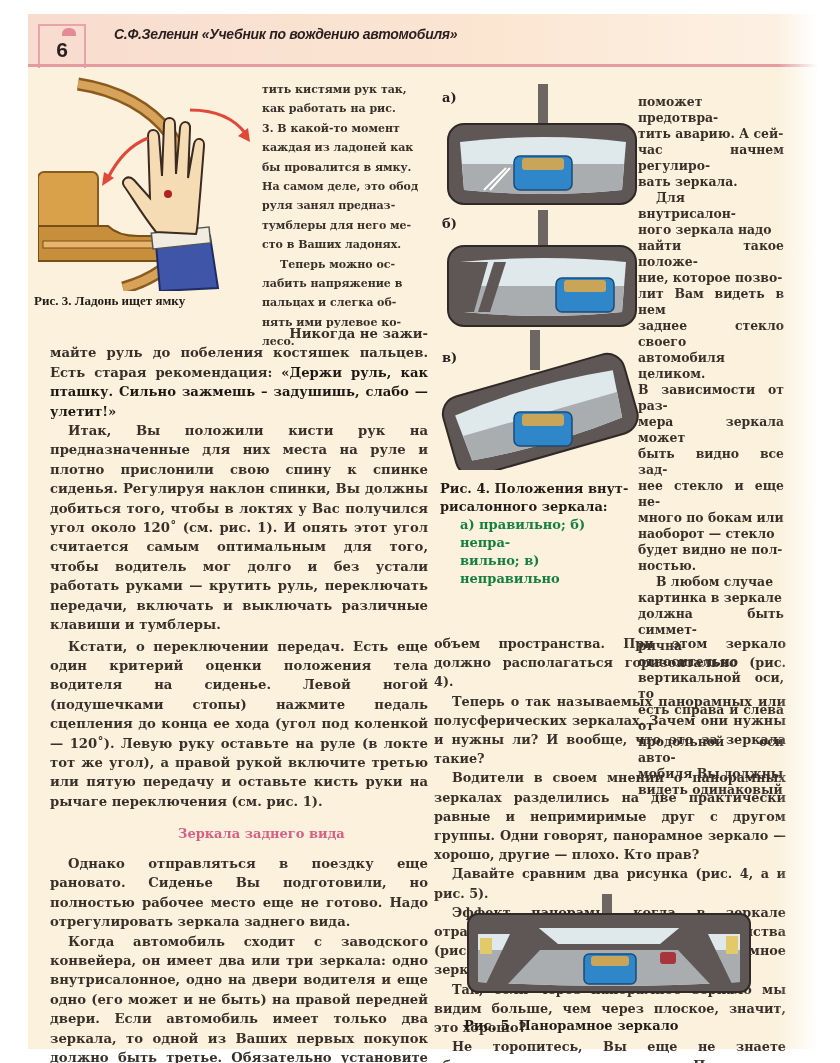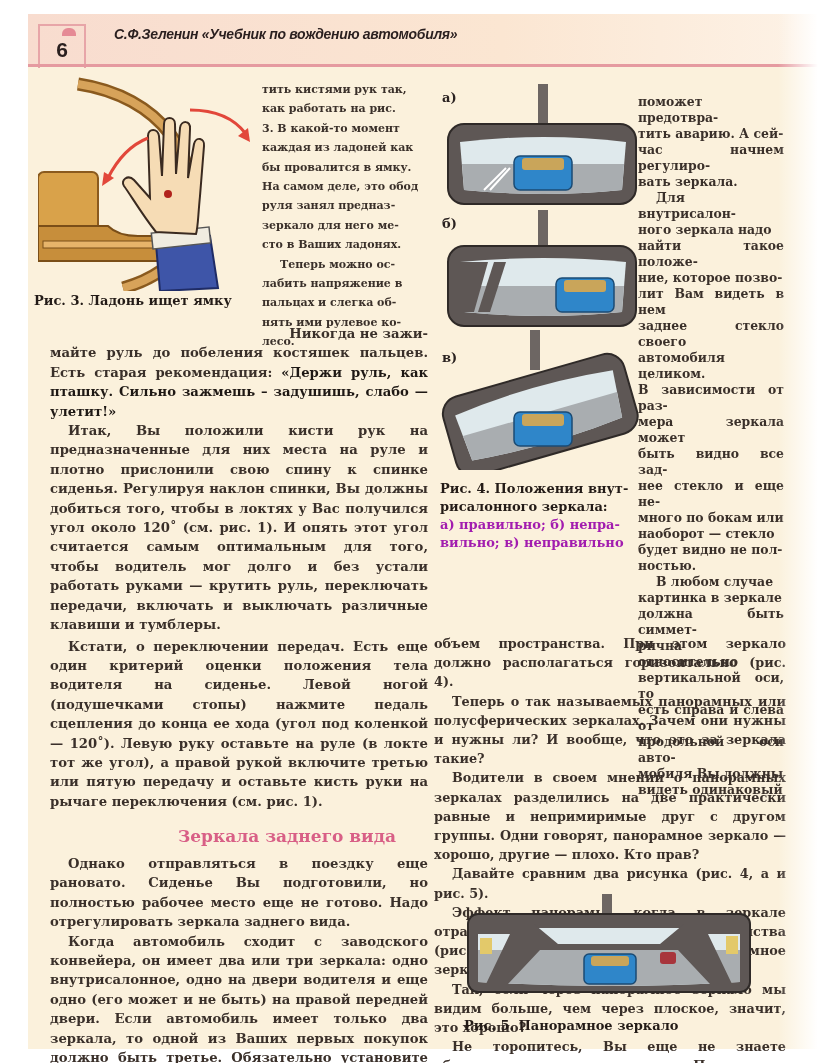--- a/index.html
+++ b/index.html
@@ -18,22 +18,22 @@
   .pagenum{position:absolute;left:0;top:12px;width:44px;text-align:center;
            font-family:"Liberation Sans",sans-serif;font-weight:bold;font-size:21px;color:#2a1f1f;}
   .running-title{position:absolute;left:86px;top:12px;font-family:"Liberation Sans",sans-serif;
            font-style:italic;font-weight:bold;font-size:14px;color:#2a1f1f;letter-spacing:-0.3px;}
 
   .txt{position:absolute;font-size:13.2px;line-height:19.4px;text-align:justify;font-weight:bold;color:#3a302a;}
   .txt p{margin:0;text-indent:18px;}
   .txt p.noind{text-indent:0;}
   .txt .strong{font-weight:900;color:#1e1814;}
   .caption{position:absolute;font-size:13px;font-weight:bold;color:#231b17;text-align:left;line-height:18px;}
-  .caption .sub{font-weight:bold;color:#a21caf;}
-  .section-heading{position:absolute;left:150px;top:812px;font-size:17px;font-weight:bold;color:#d85f86;}
+  .caption .sub{font-weight:bold;color:#15803d;margin-left:20px;}
+  .section-heading{position:absolute;left:150px;top:812px;font-size:13px;font-weight:bold;color:#d85f86;}
   .mirror-label{position:absolute;font-size:13px;font-weight:bold;color:#2a2220;}
 
   svg{position:absolute;display:block;}
 </style>
 </head>
 <body>
 
 <div class="page">
 
   <div class="header">
@@ -60,31 +60,31 @@
 
     <path d="M118,156 C105,140 92,118 86,110 C82,104 90,98 96,104 L112,122 L110,60 C110,52 120,52 121,60 L124,100 L126,48 C126,40 137,40 137,48 L138,98 L142,52 C143,44 153,44 152,53 L150,102 L156,68 C158,60 167,62 166,70 L162,120 C160,140 160,152 158,158 Z" fill="#f6dcb5" stroke="#3a2a20" stroke-width="2"></path>
     <circle cx="130" cy="118" r="4" fill="#b1231c"></circle>
 
     <path d="M110,62 Q85,72 70,102" fill="none" stroke="#e2473a" stroke-width="3"></path>
     <polygon points="64,110 66,96 76,102" fill="#e2473a"></polygon>
     <path d="M152,34 Q190,34 208,58" fill="none" stroke="#e2473a" stroke-width="3"></path>
     <polygon points="212,66 200,60 210,52" fill="#e2473a"></polygon>
   </svg>
 
-  <div class="caption" style="left:6px;top:278px;width:215px;text-align:left;">Рис. 3. Ладонь ищет ямку</div>
+  <div class="caption" style="left:6px;top:278px;width:215px;text-align:left;font-family:Liberation Serif, serif;">Рис. 3. Ладонь ищет ямку</div>
 
   <div class="txt" style="left:234px;top:66px;width:168px;font-size:11px;">
     <p class="noind">тить кистями рук так,</p>
     <p class="noind">как работать на рис.</p>
     <p class="noind">3. В какой-то момент</p>
     <p class="noind">каждая из ладоней как</p>
     <p class="noind">бы провалится в ямку.</p>
     <p class="noind">На самом деле, это обод</p>
     <p class="noind">руля занял предназ-</p>
-    <p class="noind">зеркало для него ме-</p>
+    <p class="noind">тумблеры для него ме-</p>
     <p class="noind">сто в Ваших ладонях.</p>
     <p>Теперь можно ос-</p>
     <p class="noind">лабить напряжение в</p>
     <p class="noind">пальцах и слегка об-</p>
     <p class="noind">нять ими рулевое ко-</p>
     <p class="noind">лесо.</p>
   </div>
 
   <div class="txt" style="left:22px;top:310px;width:378px;">
     <p class="noind" style="text-align:right;">Никогда не зажи-</p>

